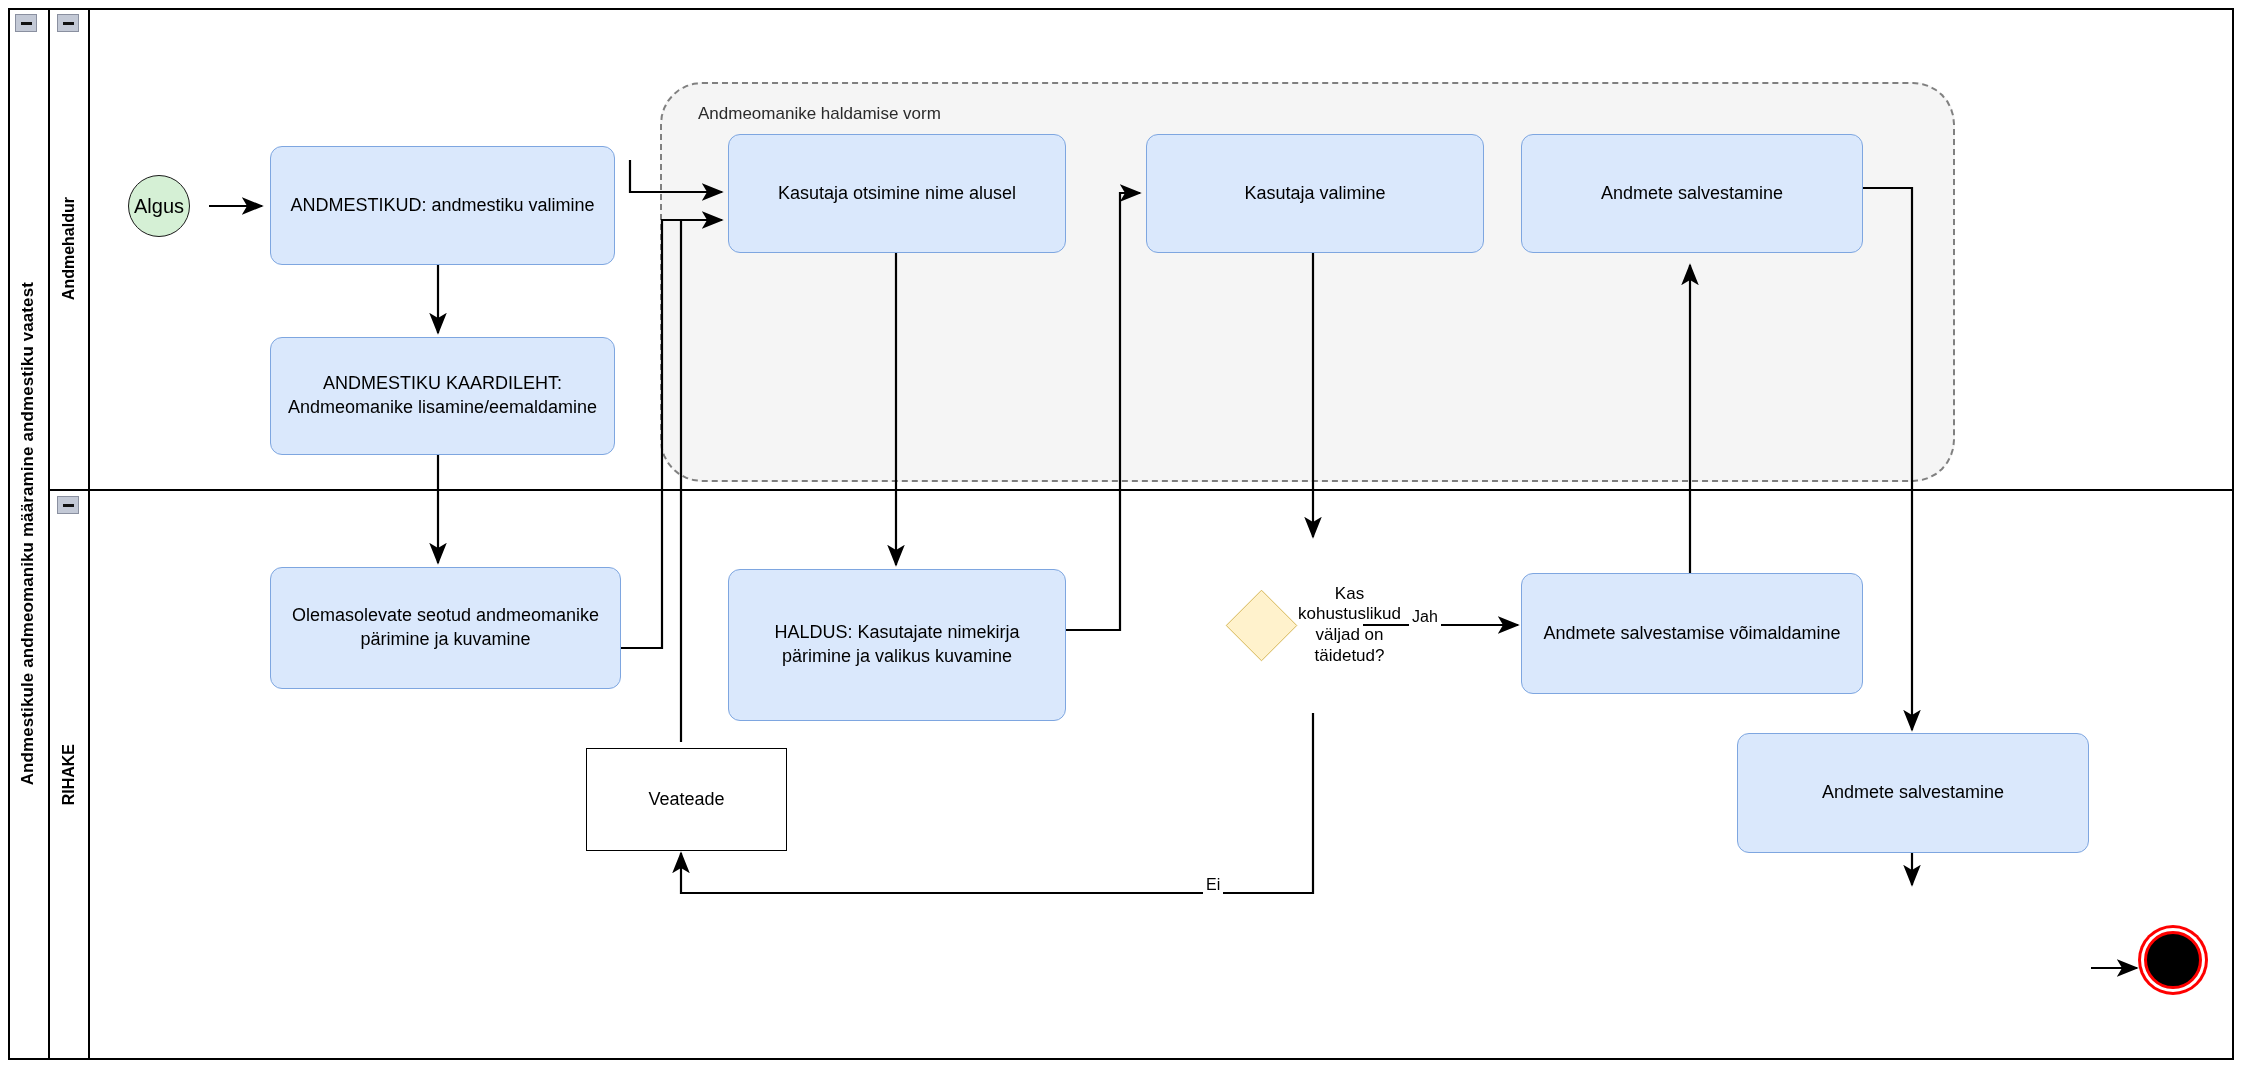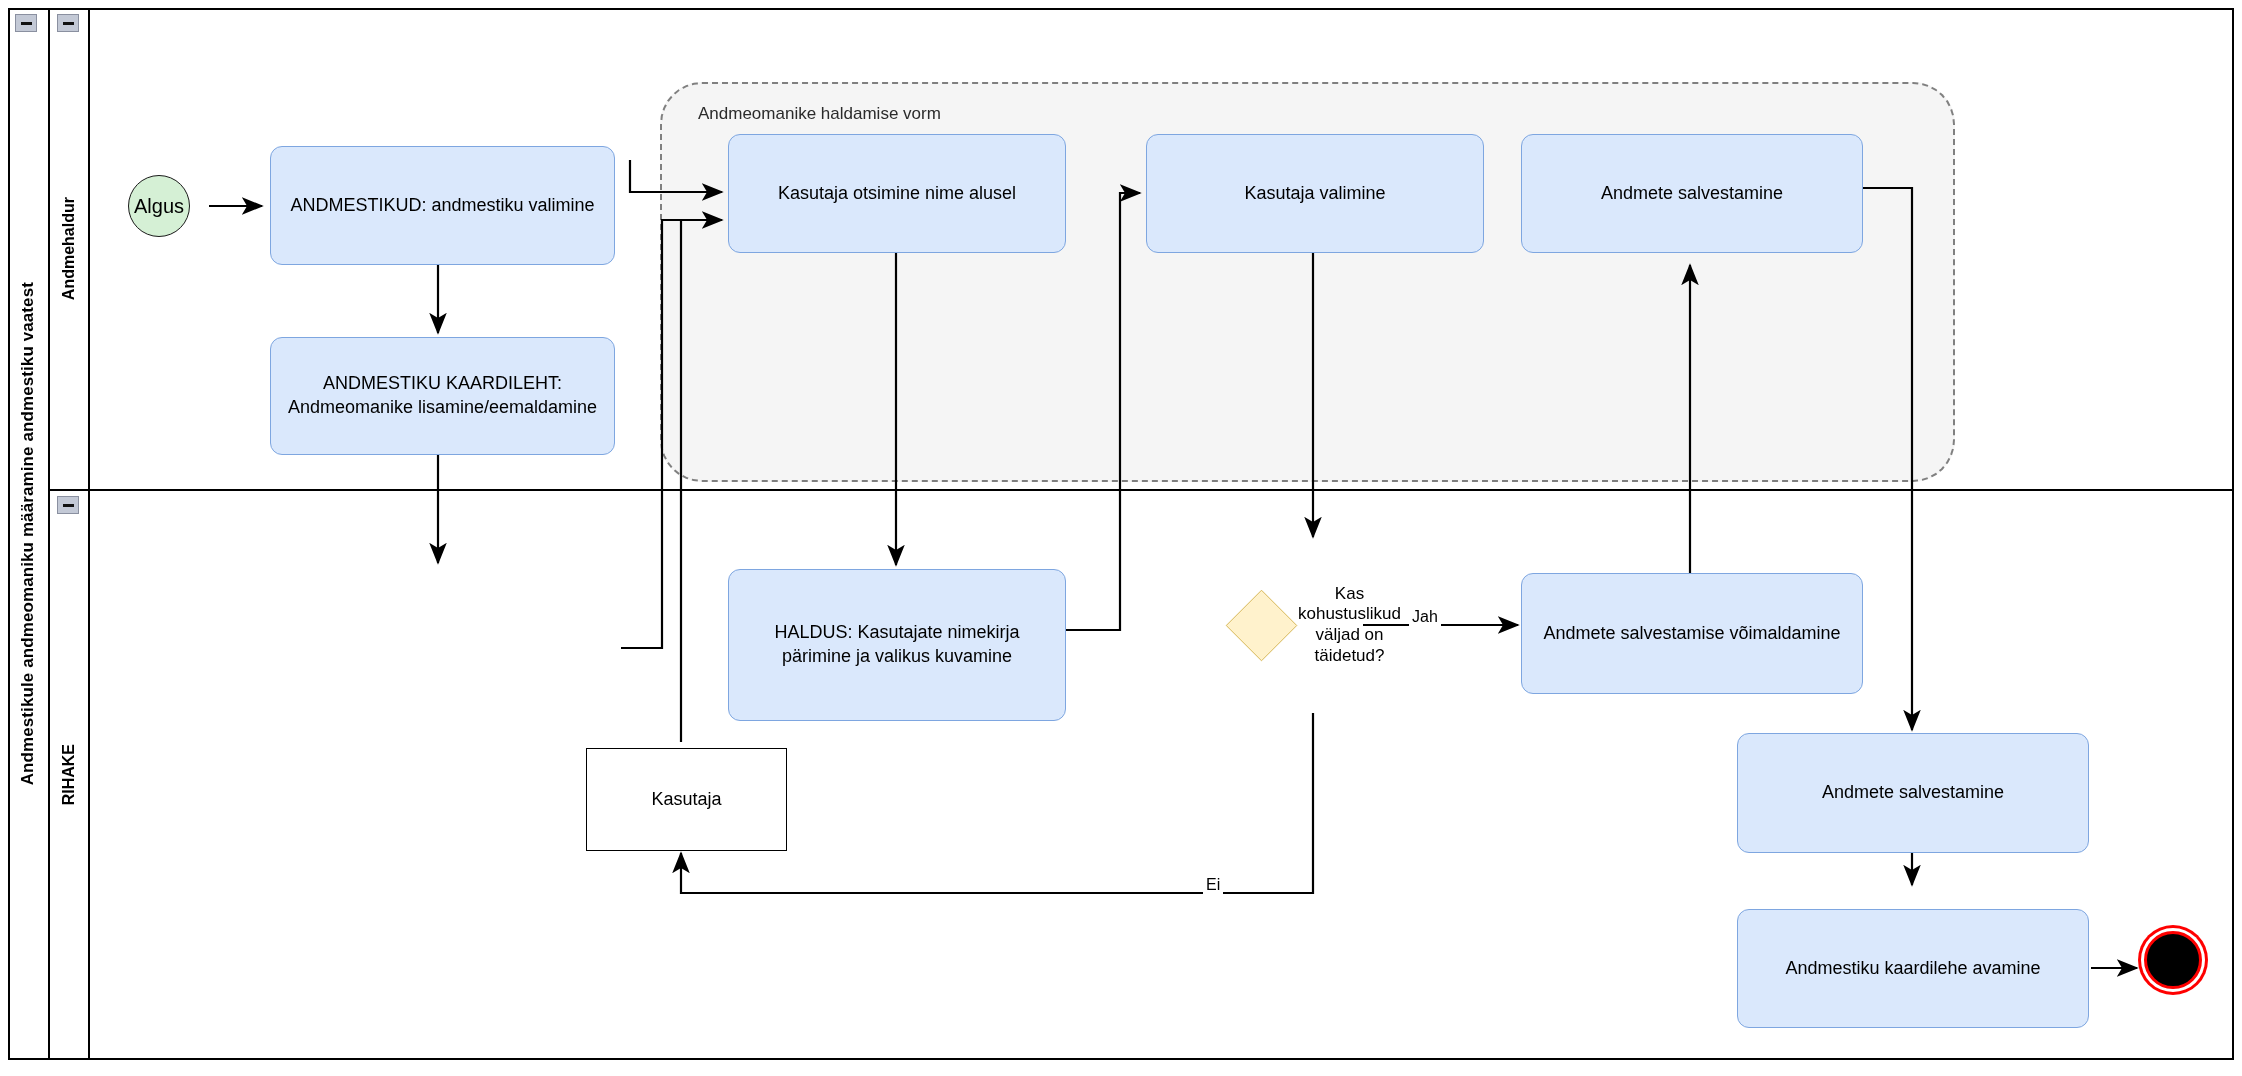--- a/index.html
+++ b/index.html
@@ -122,20 +122,23 @@
   </div>
 
   <div class="node task" style="left:270px;top:146px;width:345px;height:119px;">
     <span>ANDMESTIKUD: andmestiku valimine</span>
   </div>
 
   <div class="node task" style="left:270px;top:337px;width:345px;height:118px;">
     <span>ANDMESTIKU KAARDILEHT: Andmeomanike lisamine/eemaldamine</span>
   </div>
 
+  <div class="node task" style="left:270px;top:567px;width:351px;height:122px;">
+    <span>Olemasolevate seotud andmeomanike pärimine ja kuvamine</span>
+  </div>
 
   <div class="node task" style="left:728px;top:134px;width:338px;height:119px;">
     <span>Kasutaja otsimine nime alusel</span>
   </div>
 
   <div class="node task" style="left:728px;top:569px;width:338px;height:152px;">
     <span>HALDUS: Kasutajate nimekirja pärimine ja valikus kuvamine</span>
   </div>
 
   <div class="node task" style="left:1146px;top:134px;width:338px;height:119px;">
@@ -154,26 +157,23 @@
   </div>
 
   <div class="node task" style="left:1521px;top:573px;width:342px;height:121px;">
     <span>Andmete salvestamise võimaldamine</span>
   </div>
 
   <div class="node task" style="left:1737px;top:733px;width:352px;height:120px;">
     <span>Andmete salvestamine</span>
   </div>
 
-  <div class="node task" style="left:1737px;top:909px;width:352px;height:119px;">
-    <span>Andmestiku kaardilehe avamine</span>
-  </div>
 
   <div class="node plain" style="left:586px;top:748px;width:201px;height:103px;">
-    <span>Kasutaja</span>
+    <span>Veateade</span>
   </div>
 
   <div class="endnode" style="left:2144px;top:931px;width:58px;height:58px;"></div>
 
   <div class="edge-label" style="left:1409px;top:608px;">Jah</div>
   <div class="edge-label" style="left:1203px;top:876px;">Ei</div>
 
 </div>
 
 </body></html>

